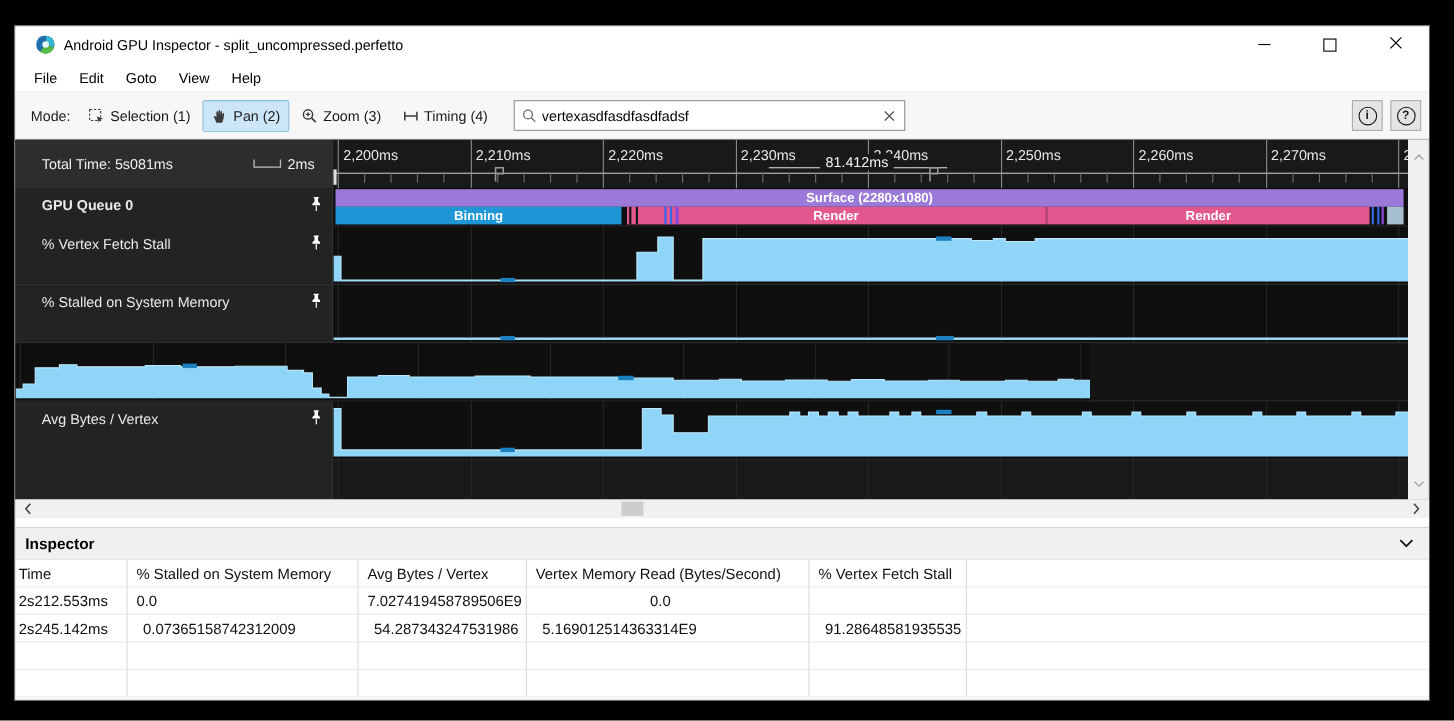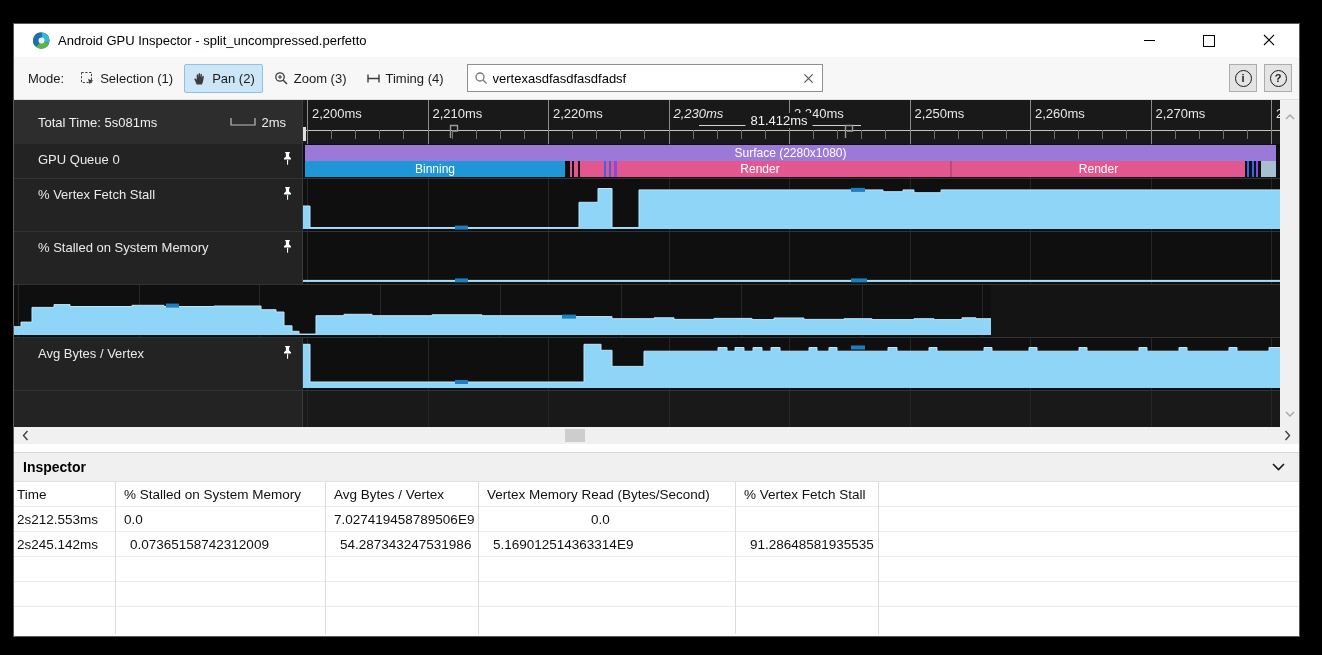--- a/index.html
+++ b/index.html
@@ -97,20 +97,27 @@
           <div class="max-glyph"></div>
         </div>
       <div class="winbtn">
         <span><svg width="12" height="12" viewBox="0 0 12 12">
               <path d="M1 1 L11 11 M11 1 L1 11" stroke="#000" stroke-width="1.1" fill="none"></path>
             </svg></span>
       </div>
     </div>
   </div>
 
+  <div class="menubar" id="menubar">
+      <div class="menuitem">File</div>
+      <div class="menuitem">Edit</div>
+      <div class="menuitem">Goto</div>
+      <div class="menuitem">View</div>
+      <div class="menuitem">Help</div>
+    </div>
 
   <div class="toolbar">
     <span class="modelabel">Mode:</span>
     <div id="modes" style="display:flex">
         <div class="modebtn">
           <span class="micon">
             <svg width="15" height="15" viewBox="0 0 15 15">
               <rect x="1.5" y="1.5" width="10" height="10" fill="none" stroke="#3c3c3c" stroke-dasharray="2.2 1.6"></rect>
               <path d="M8 8 L13.5 9.8 L10.9 10.9 L9.8 13.5 Z" fill="#3c3c3c"></path>
             </svg>
@@ -194,21 +201,21 @@
           <div class="minortick" style="left: 172.7px;"></div>
           <div class="minortick" style="left: 196.8px;"></div>
           <div class="minortick" style="left: 220.9px;"></div>
           <div class="majortick" style="left: 245px;"></div>
           <div class="rlabel" style="left: 250px;">2,220ms</div>
           <div class="minortick" style="left: 269.1px;"></div>
           <div class="minortick" style="left: 293.2px;"></div>
           <div class="minortick" style="left: 317.3px;"></div>
           <div class="minortick" style="left: 341.4px;"></div>
           <div class="majortick" style="left: 365.5px;"></div>
-          <div class="rlabel" style="left: 370.5px; font-style: italic;">2,230ms</div>
+          <div class="rlabel" style="left: 370.5px;">2,230ms</div>
           <div class="minortick" style="left: 389.6px;"></div>
           <div class="minortick" style="left: 413.7px;"></div>
           <div class="minortick" style="left: 437.8px;"></div>
           <div class="minortick" style="left: 461.9px;"></div>
           <div class="majortick" style="left: 486px;"></div>
           <div class="rlabel" style="left: 491px;">2,240ms</div>
           <div class="minortick" style="left: 510.1px;"></div>
           <div class="minortick" style="left: 534.2px;"></div>
           <div class="minortick" style="left: 558.3px;"></div>
           <div class="minortick" style="left: 582.4px;"></div>
@@ -236,21 +243,21 @@
           <span class="grip" style="left: 146px;"><svg width="10" height="15" viewBox="0 0 10 15">
               <path d="M1.5 14 V1.5 H8.5 V7 H3" fill="none" stroke="#9a9a9a" stroke-width="1.4"></path>
             </svg></span>
           <span class="grip" style="left: 541px;"><svg width="10" height="15" viewBox="0 0 10 15">
               <path d="M1.5 14 V1.5 H8.5 V7 H3" fill="none" stroke="#9a9a9a" stroke-width="1.4"></path>
             </svg></span>
           <div class="mlabel" style="left: 476px;">81.412ms</div>
         </div>
     </div>
     <div id="tracks">
-        <div class="trackrow" style="height: 34px;">
+        <div class="trackrow" style="height: 34px; font-weight: bold;">
           <div class="tlabel" style="height: 34px;"><span>GPU Queue 0</span><span class="pin">
               <svg width="11" height="15" viewBox="0 0 11 15">
                 <path d="M3.2 1 h4.6 v1.2 h-0.7 v3.2 l1.9 1.8 v1.3 H2 V7.2 l1.9 -1.8 V2.2 h-0.7 Z" fill="#fff"></path>
                 <rect x="5" y="8.8" width="1.1" height="5" rx="0.5" fill="#fff"></rect>
               </svg>
             </span></div>
           <div class="tcontent" style="height: 34px;">
             <div class="gridline" style="left: 4px;"></div>
             <div class="gridline" style="left: 124.5px;"></div>
             <div class="gridline" style="left: 245px;"></div>

